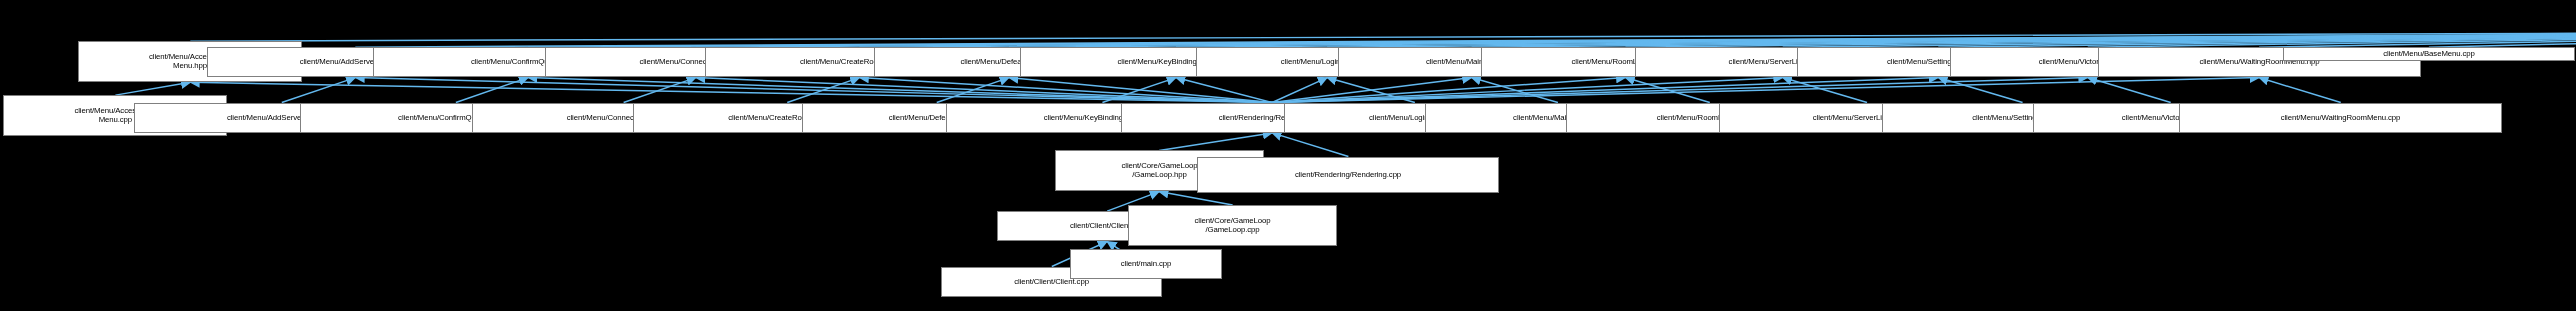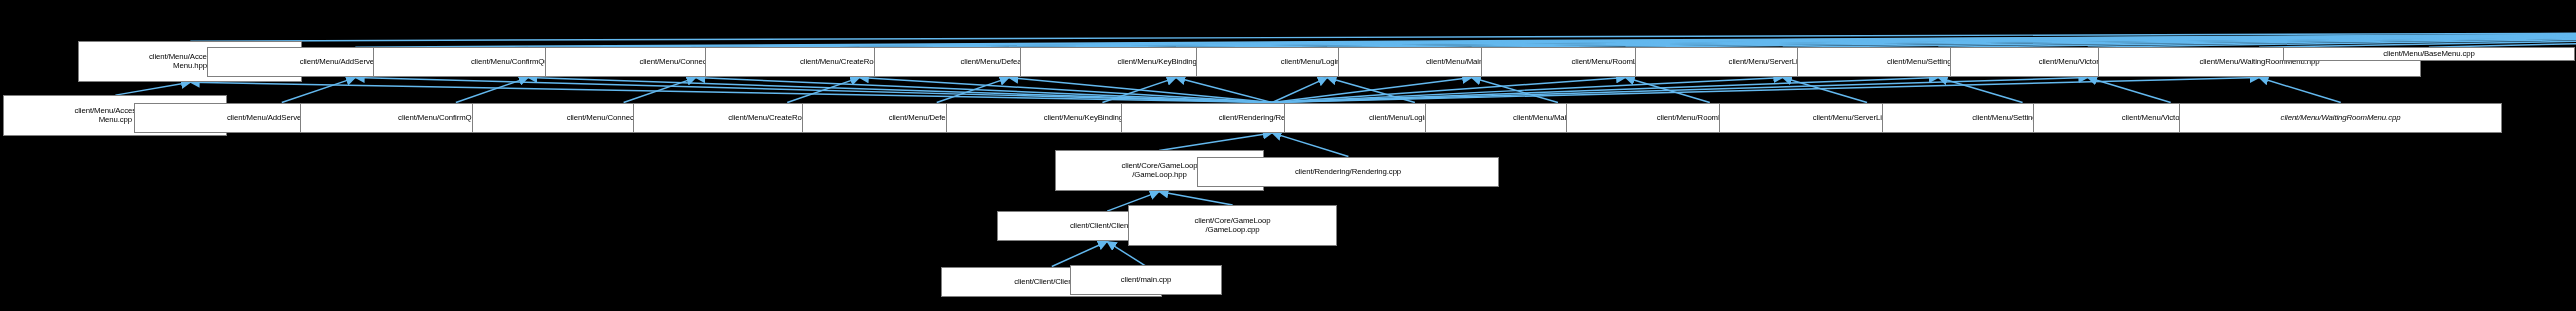--- a/index.html
+++ b/index.html
@@ -126,23 +126,23 @@
     <div class="node" style="left: 633px; top: 103px; width: 308px; height: 30px;">client/Menu/CreateRoomMenu.cpp</div>
     <div class="node" style="left: 802px; top: 103px; width: 270px; height: 30px;">client/Menu/DefeatMenu.cpp</div>
     <div class="node" style="left: 946px; top: 103px; width: 312px; height: 30px;">client/Menu/KeyBindingsMenu.cpp</div>
     <div class="node" style="left: 1121px; top: 103px; width: 302px; height: 30px;">client/Rendering/Rendering.hpp</div>
     <div class="node" style="left: 1284px; top: 103px; width: 263px; height: 30px;">client/Menu/LoginMenu.cpp</div>
     <div class="node" style="left: 1425px; top: 103px; width: 267px; height: 30px;">client/Menu/MainMenu.cpp</div>
     <div class="node" style="left: 1566px; top: 103px; width: 288px; height: 30px;">client/Menu/RoomListMenu.cpp</div>
     <div class="node" style="left: 1719px; top: 103px; width: 296px; height: 30px;">client/Menu/ServerListMenu.cpp</div>
     <div class="node" style="left: 1882px; top: 103px; width: 282px; height: 30px;">client/Menu/SettingsMenu.cpp</div>
     <div class="node" style="left: 2033px; top: 103px; width: 275px; height: 30px;">client/Menu/VictoryMenu.cpp</div>
-    <div class="node" style="left: 2179px; top: 103px; width: 323px; height: 30px; font-style: italic;">client/Menu/WaitingRoomMenu.cpp</div>
+    <div class="node" style="left: 2179px; top: 103px; width: 323px; height: 30px;">client/Menu/WaitingRoomMenu.cpp</div>
     <div class="node" style="left: 1055px; top: 150px; width: 209px; height: 41px;">client/Core/GameLoop
 /GameLoop.hpp</div>
-    <div class="node" style="left: 1197px; top: 157px; width: 302px; height: 30px;">client/Rendering/Rendering.cpp</div>
+    <div class="node" style="left: 1197px; top: 157px; width: 302px; height: 36px;">client/Rendering/Rendering.cpp</div>
     <div class="node" style="left: 997px; top: 211px; width: 221px; height: 30px;">client/Client/Client.hpp</div>
     <div class="node" style="left: 1128px; top: 205px; width: 209px; height: 41px;">client/Core/GameLoop
 /GameLoop.cpp</div>
     <div class="node" style="left: 941px; top: 267px; width: 221px; height: 30px;">client/Client/Client.cpp</div>
-    <div class="node" style="left: 1070px; top: 265px; width: 152px; height: 30px;">client/main.cpp</div>
+    <div class="node" style="left: 1070px; top: 249px; width: 152px; height: 30px;">client/main.cpp</div>
   </div>
 
 
 </body></html>

